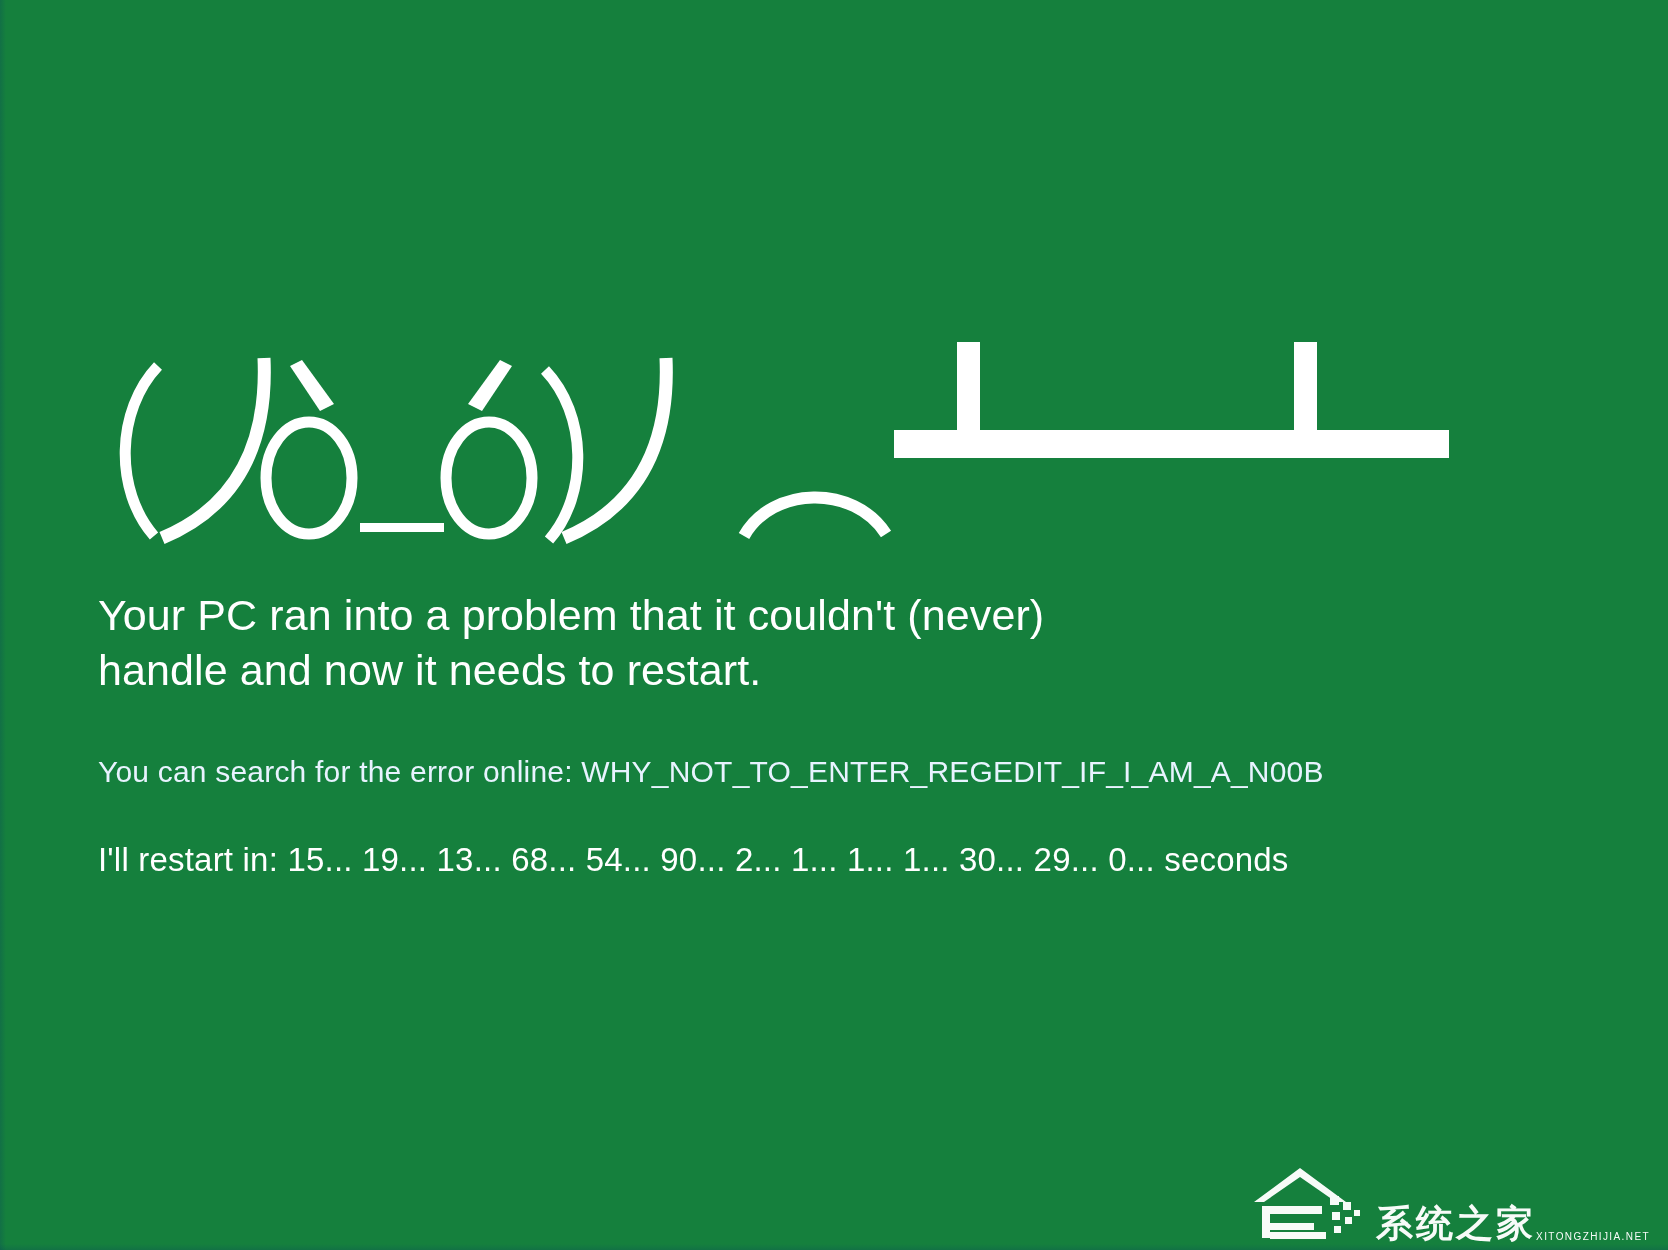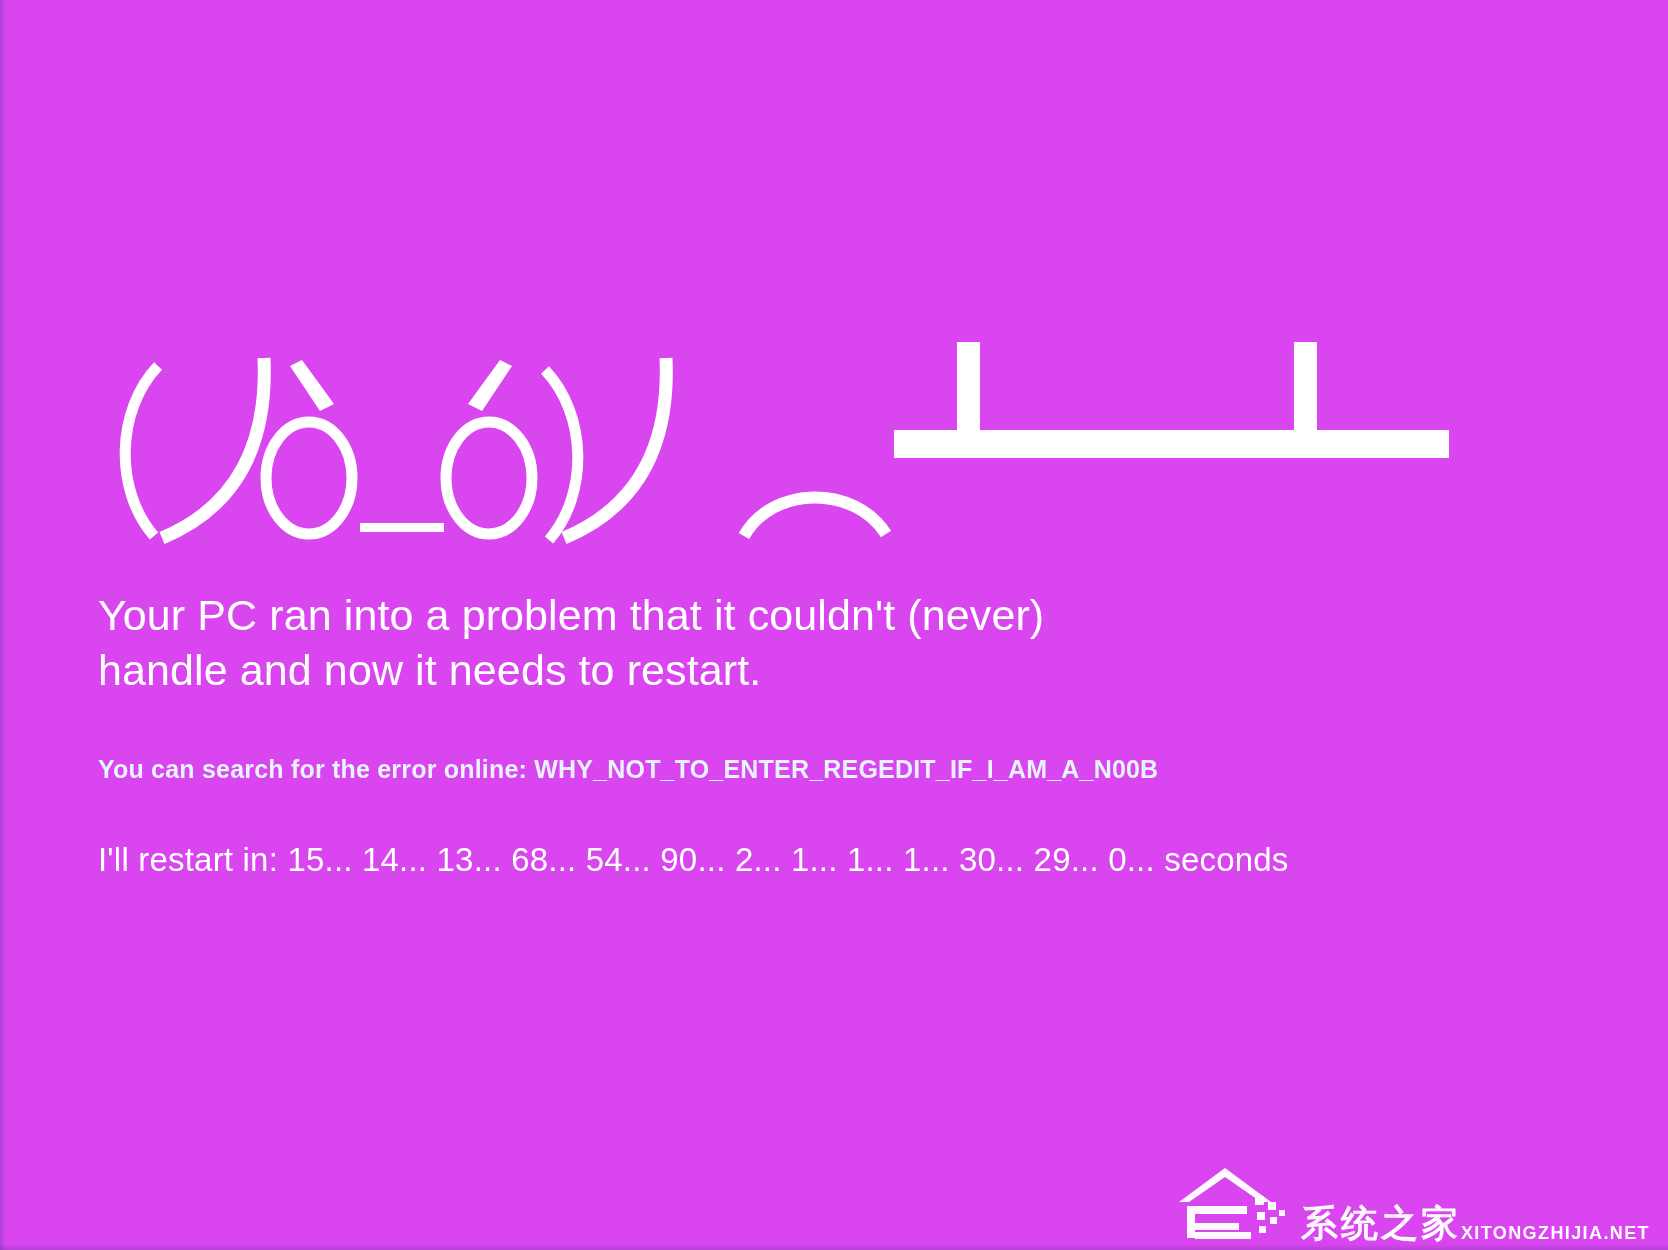--- a/index.html
+++ b/index.html
@@ -12,21 +12,21 @@
     height: 1250px;
     overflow: hidden;
     font-family: "Liberation Sans", sans-serif;
     -webkit-font-smoothing: antialiased;
   }
 
   #bsod-screen {
     position: relative;
     width: 1668px;
     height: 1250px;
-    background: #d946ef;
+    background: #15803d;
     box-sizing: border-box;
   }
 
   
   #bsod-screen::before {
     content: "";
     position: absolute;
     inset: 0;
     pointer-events: none;
     background:
@@ -74,22 +74,22 @@
     letter-spacing: 0.1px;
     white-space: pre-line;
   }
 
   
   #search-line {
     position: absolute;
     left: 2px;
     top: 755px;
     color: #e8f3ff;
-    font-size: 25px;
-    font-weight: 700;
+    font-size: 30px;
+    font-weight: 400;
     letter-spacing: 0.2px;
     white-space: nowrap;
   }
 
   
   #restart-line {
     position: absolute;
     left: 2px;
     top: 841px;
     color: #ffffff;
@@ -117,22 +117,22 @@
   }
   #watermark-cn {
     color: #ffffff;
     font-size: 37px;
     font-weight: 700;
     letter-spacing: 3px;
     font-family: "DejaVu Sans", sans-serif;
   }
   #watermark-url {
     color: #ffffff;
-    font-size: 18px;
-    font-weight: 700;
+    font-size: 10px;
+    font-weight: 400;
     letter-spacing: 1.4px;
     margin-top: 6px;
     font-family: "Liberation Sans", sans-serif;
   }
 </style>
 </head>
 <body>
 
 <div id="bsod-screen">
 
@@ -167,21 +167,21 @@
 
         <rect class="kao-fill" x="1198" y="4" width="23" height="98"></rect>
       </svg>
     </div>
 
     <div id="headline">Your PC ran into a problem that it couldn't (never)
 handle and now it needs to restart.</div>
 
     <div id="search-line">You can search for the error online: WHY_NOT_TO_ENTER_REGEDIT_IF_I_AM_A_N00B</div>
 
-    <div id="restart-line">I'll restart in: 15... 14... 13... 68... 54... 90... 2... 1... 1... 1... 30... 29... 0... seconds</div>
+    <div id="restart-line">I'll restart in: 15... 19... 13... 68... 54... 90... 2... 1... 1... 1... 30... 29... 0... seconds</div>
 
   </div>
 
   <div id="watermark">
     <svg id="watermark-mark" width="118" height="76" viewBox="0 0 118 76" xmlns="http://www.w3.org/2000/svg" aria-hidden="true">
 
       <path fill="#ffffff" d="M6 36 L52 2 L98 36 L88 36 L52 11 L16 36 Z"></path>
 
       <path fill="#ffffff" d="M14 40 L22 40 L22 72 L14 72 Z"></path>
       <path fill="#ffffff" d="M22 40 L74 40 L74 48 L22 48 Z"></path>

